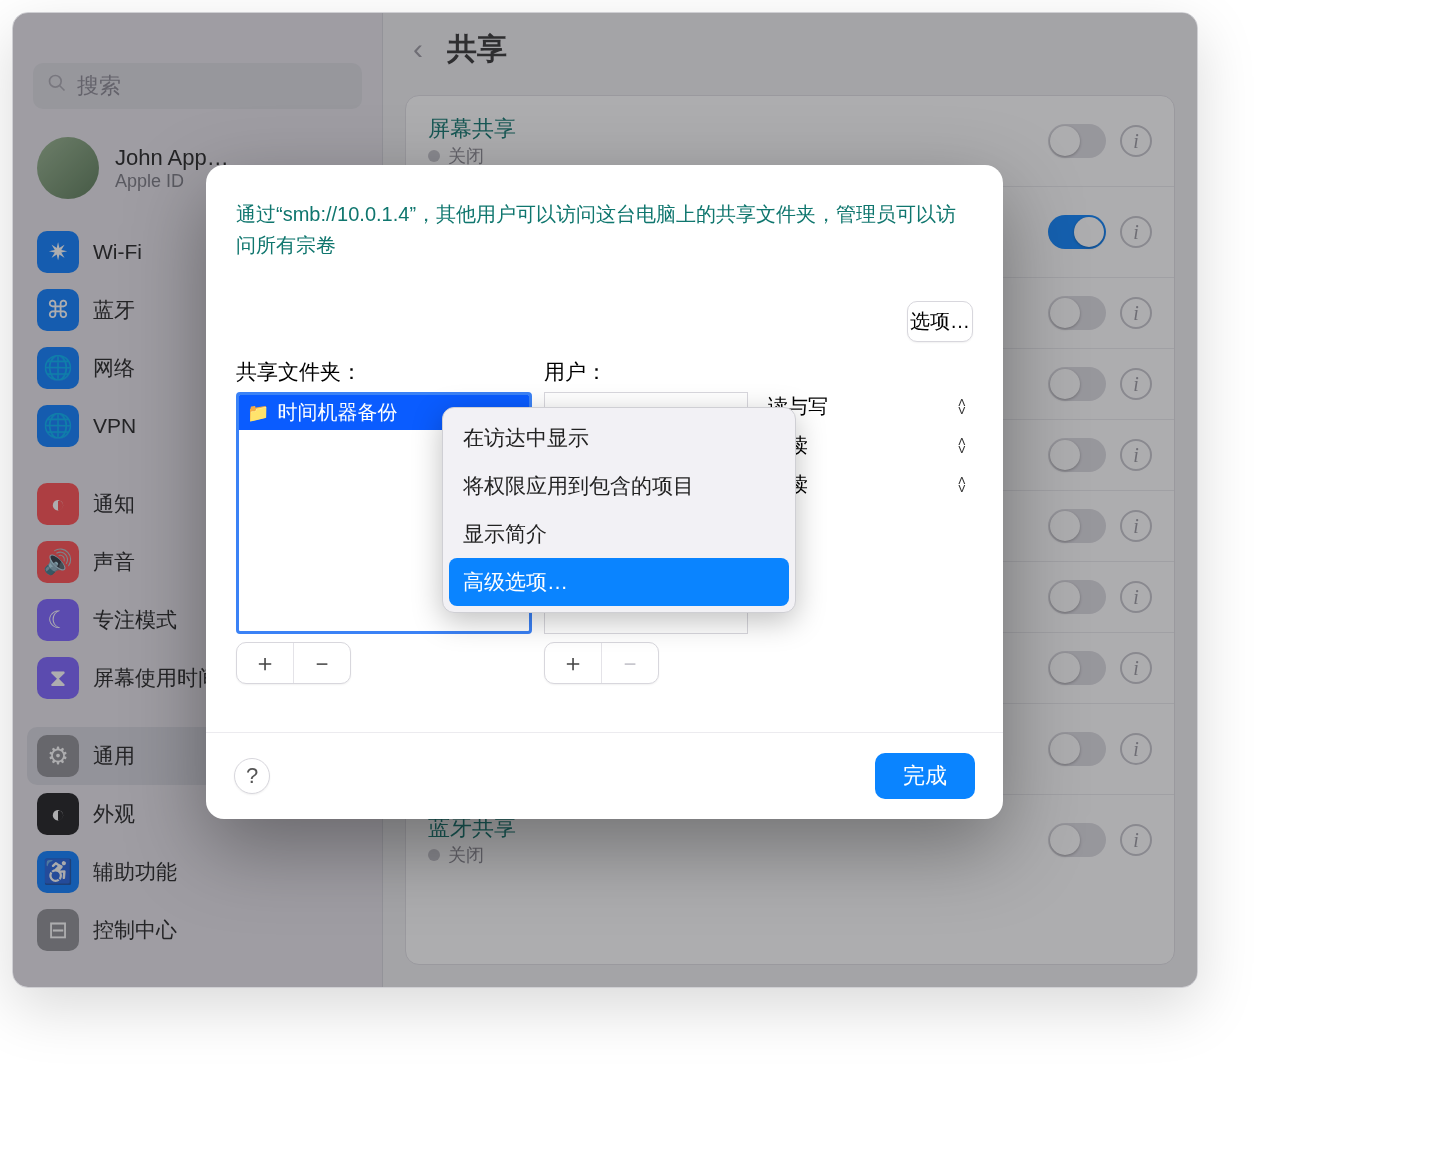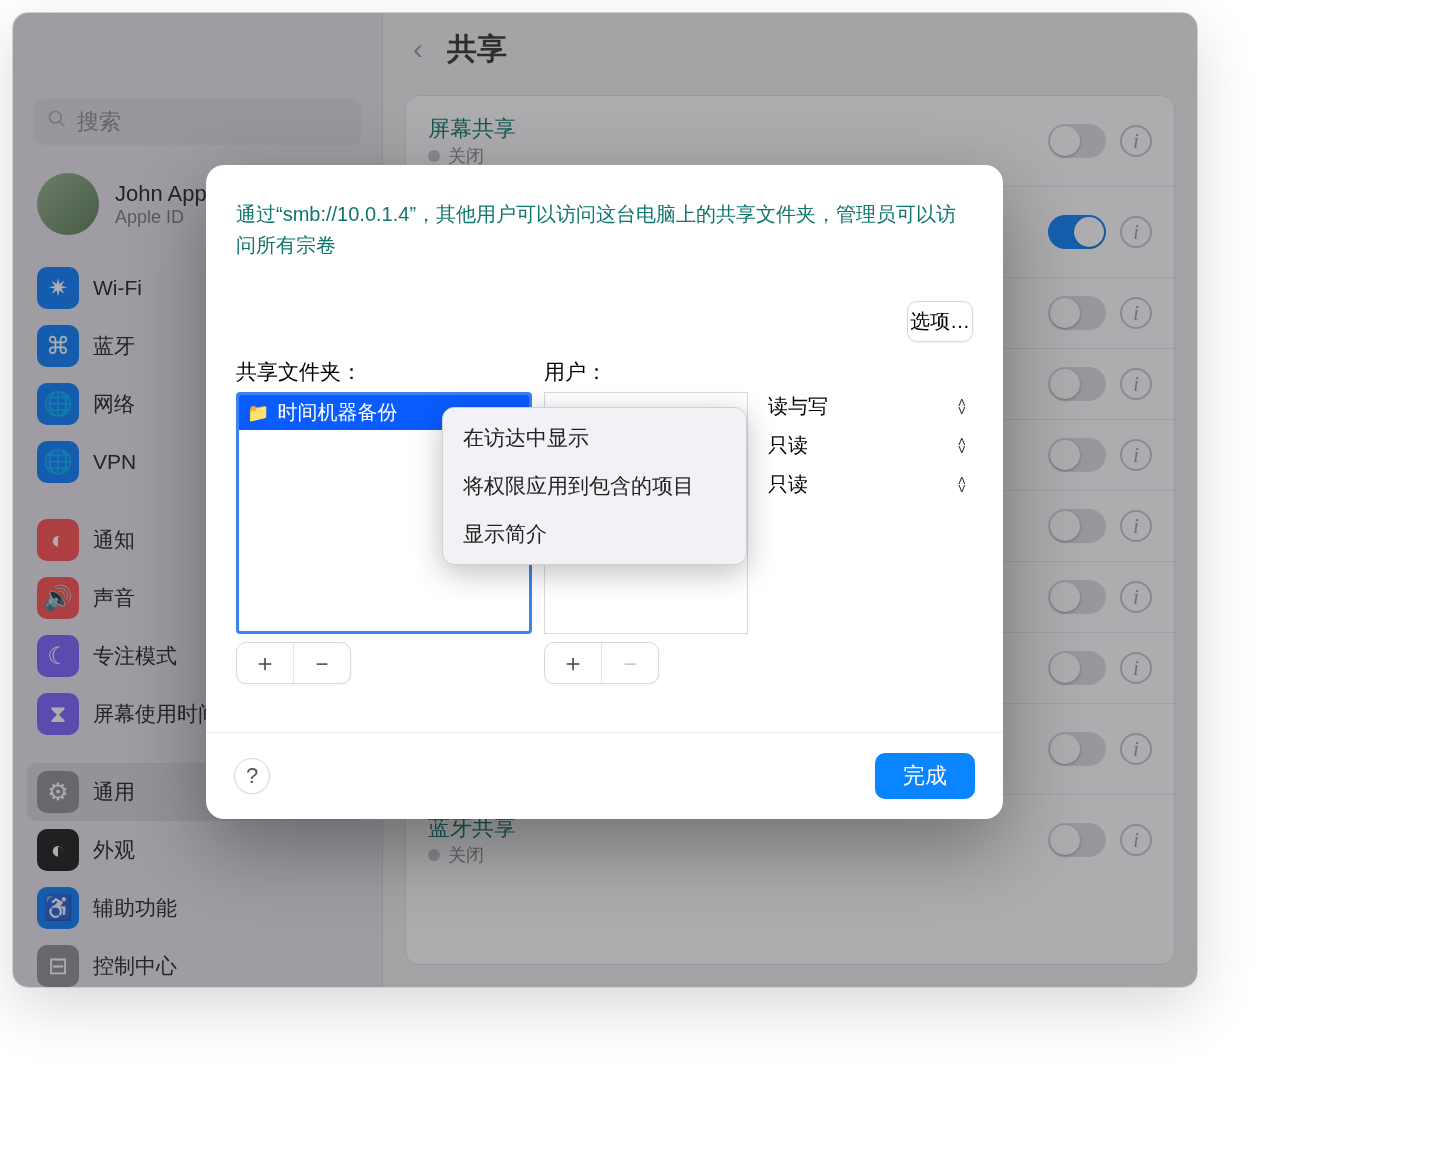--- a/index.html
+++ b/index.html
@@ -28,21 +28,21 @@
 .traffic-lights span {
   width: 18px; height: 18px; border-radius: 50%;
 }
 .tl-close { background: #ff5f57; }
 .tl-min { background: #febc2e; }
 .tl-max { background: #28c840; }
 .sidebar {
   position: absolute; left: 0; top: 0; bottom: 0;
   width: 370px;
   background: #e8e6ec;
-  padding-top: 74px;
+  padding-top: 38px;
   border-right: 1px solid #d6d5db;
 }
 .search-box {
   margin: 12px 20px 18px 20px;
   background: #dcdbe1; border-radius: 10px;
   display: flex; align-items: center;
   padding: 8px 14px; gap: 10px;
   color: #8a8892;
 }
 .search-box .icon { font-size: 22px; opacity: 0.6; }
@@ -153,21 +153,21 @@
   position: absolute; left: 0; right: 0; bottom: 0;
   border-top: 1px solid #ecebef;
   padding: 20px 28px; display: flex; justify-content: space-between; align-items: center;
 }
 .help-btn { width: 36px; height: 36px; border-radius: 50%; border: 1px solid #d8d7dd; display: flex; align-items: center; justify-content: center; font-size: 22px; color: #555; background:#fff; box-shadow: 0 1px 2px rgba(0,0,0,0.06); }
 .done-btn { background: #0a84ff; color: #fff; border: none; border-radius: 10px; padding: 8px 28px; font-size: 22px; }
 
 .context-menu {
   position: absolute;
   left: 442px; top: 407px;
-  width: 305px;
+  width: 354px;
   background: #f2f1f5;
   border: 1px solid #cfcfd4;
   border-radius: 12px;
   box-shadow: 0 8px 30px rgba(0,0,0,0.25);
   padding: 6px;
   z-index: 30;
 }
 .cm-item { padding: 10px 14px; font-size: 21px; color: #222; border-radius: 8px; }
 .cm-item.selected { background: #0a84ff; color: #fff; }
 </style>
@@ -474,13 +474,14 @@
   <div class="sheet-footer">
     <div class="help-btn">?</div>
     <button class="done-btn">完成</button>
   </div>
 </div>
 
 <div class="context-menu" id="context-menu">
     <div class="cm-item">在访达中显示</div>
     <div class="cm-item">将权限应用到包含的项目</div>
     <div class="cm-item">显示简介</div>
+    <div class="cm-item selected">高级选项…</div>
   </div>
 
 </body></html>

